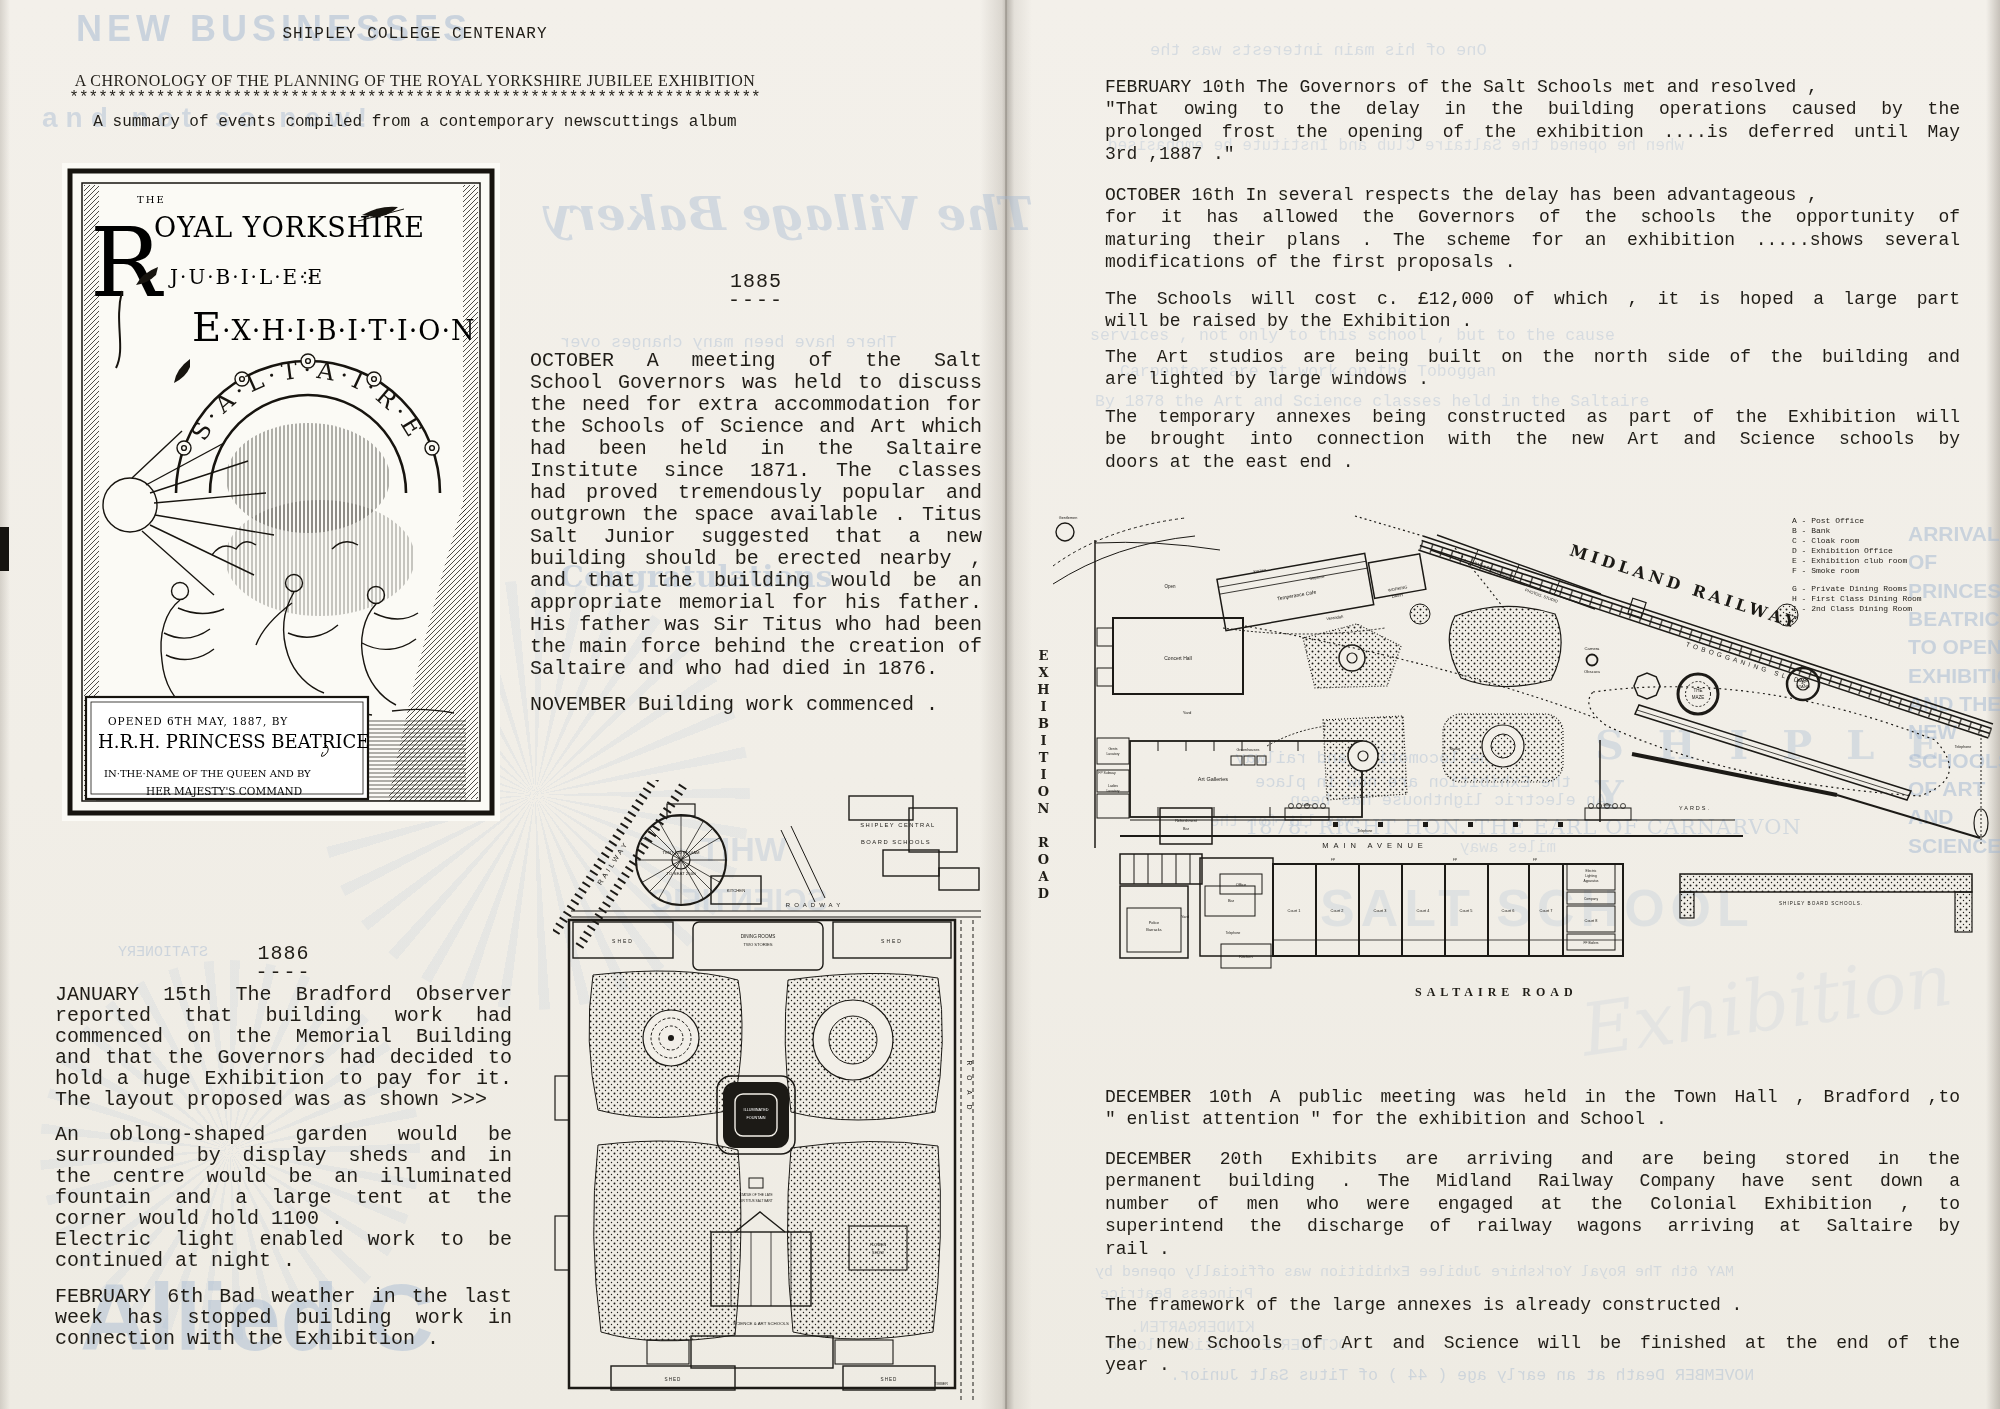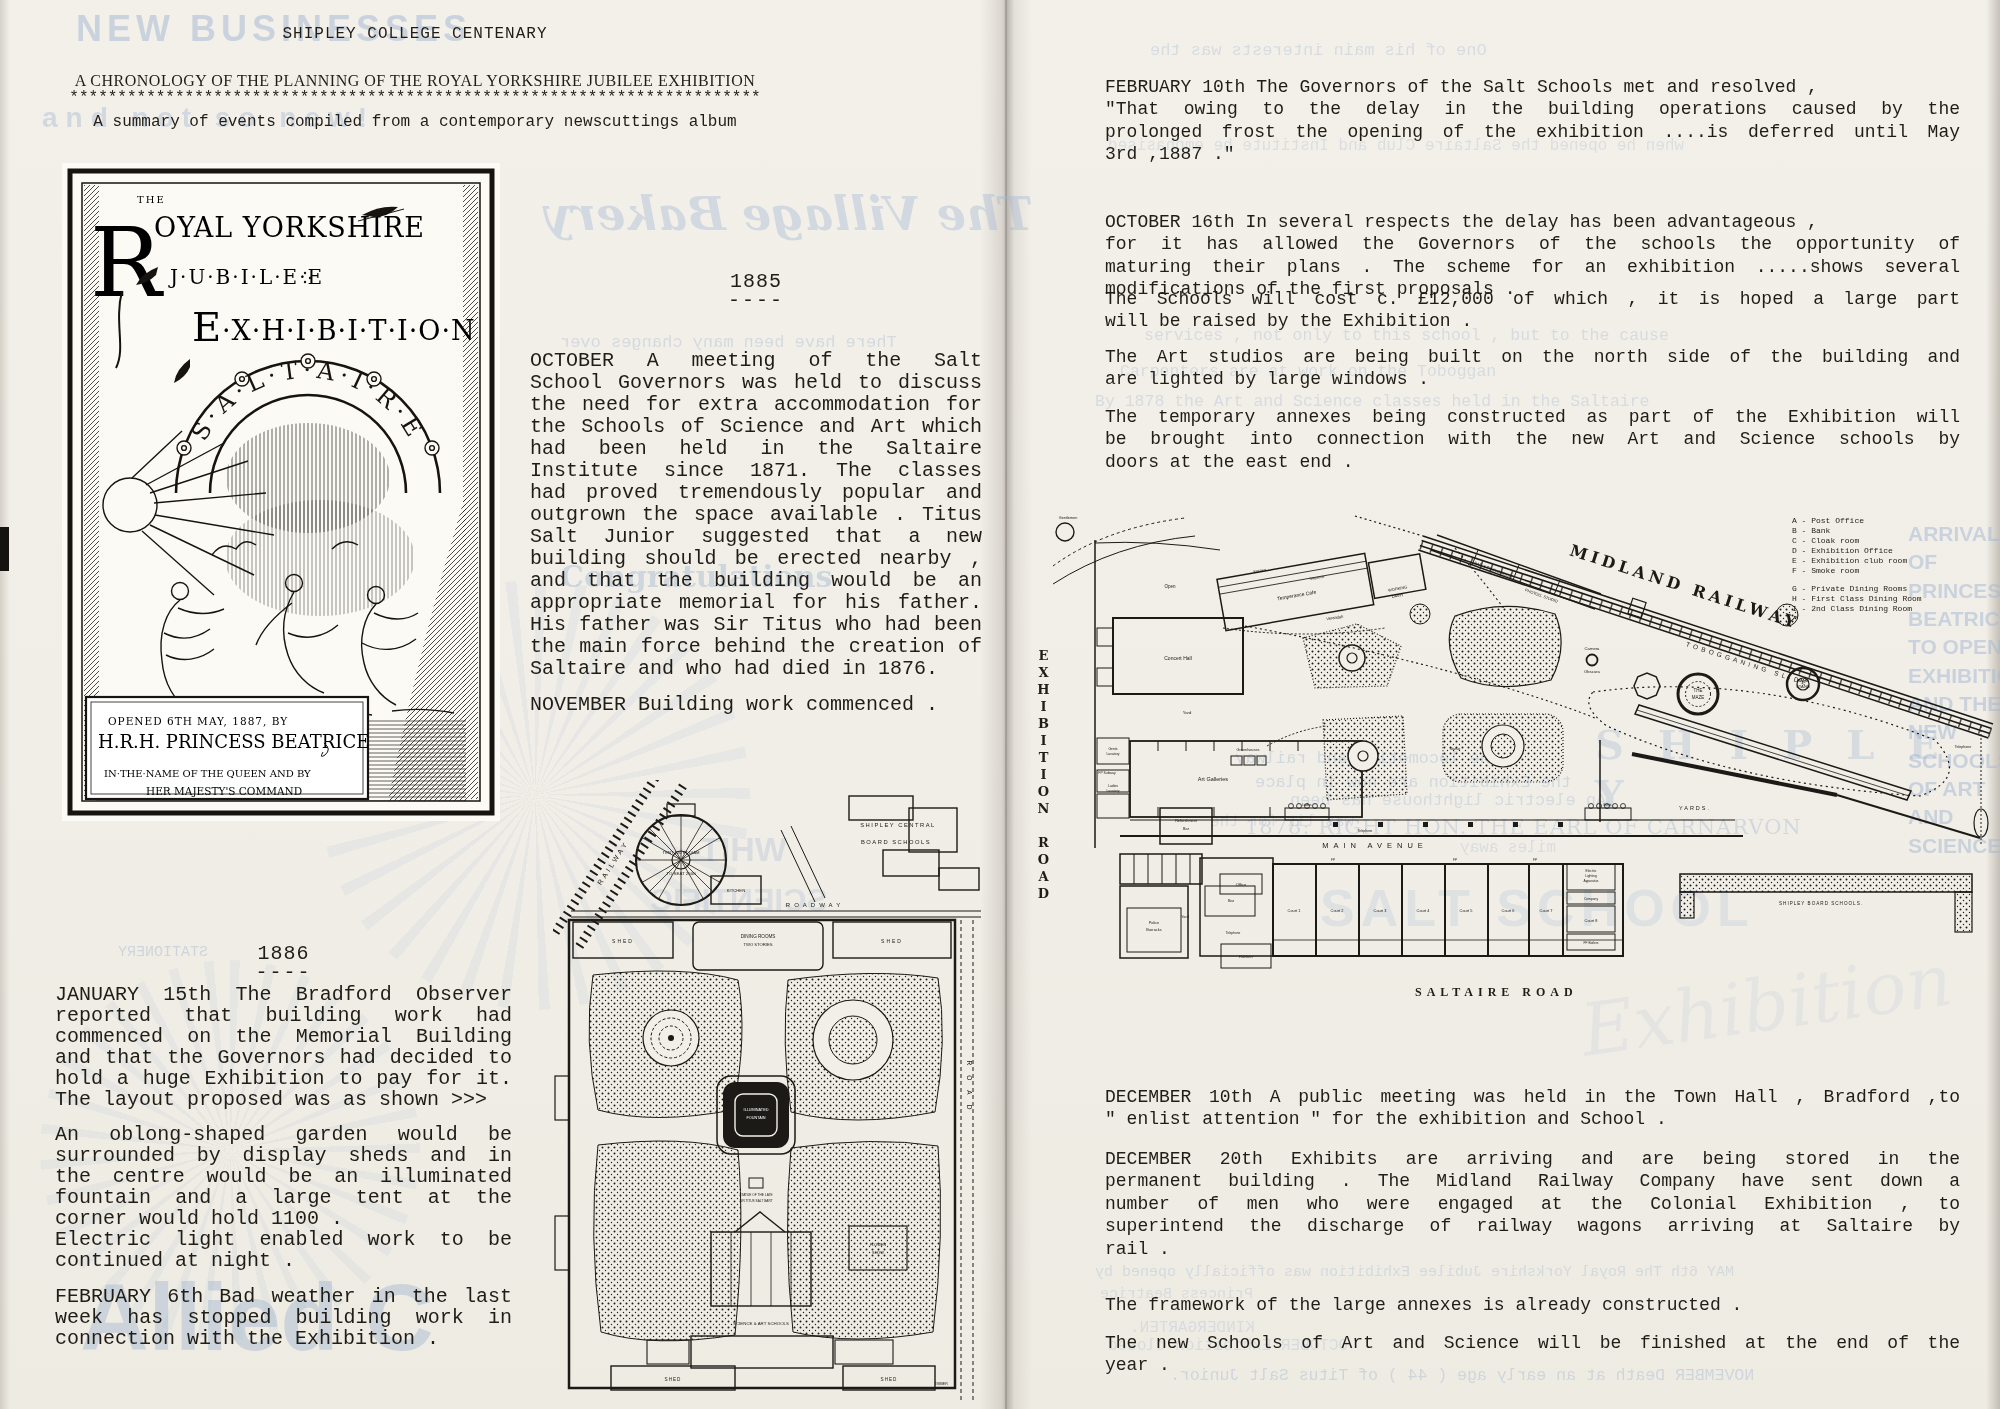--- a/index.html
+++ b/index.html
@@ -54,21 +54,21 @@
       <div class="ghost g-sans g-b" style="left: 42px; top: 100px; font-size: 28px; opacity: 0.42; letter-spacing: 8px;">and not so new!</div>
       <div class="ghost g-serif g-b g-i" style="left: 545px; top: 186px; font-size: 46px; opacity: 0.4; transform: scaleX(-1); display: inline-block;">The Village Bakery</div>
       <div class="ghost" style="left: 560px; top: 332px; font-size: 17px; opacity: 0.38; transform: scaleX(-1); display: inline-block;">There have been many changes over</div>
       <div class="ghost g-serif g-b" style="left: 560px; top: 558px; font-size: 30px; opacity: 0.45;">Congratulations</div>
       <div class="ghost" style="left: 118px; top: 944px; font-size: 15px; opacity: 0.45; transform: scaleX(-1); display: inline-block;">STATIONERY</div>
       <div class="ghost g-sans g-b" style="left: 700px; top: 828px; font-size: 34px; opacity: 0.3; transform: scaleX(-1); display: inline-block;">WHIT</div>
       <div class="ghost g-sans g-b" style="left: 650px; top: 880px; font-size: 32px; opacity: 0.28; transform: scaleX(-1); display: inline-block;">SCIENTIFIC</div>
       <div class="ghost g-sans g-b" style="left: 80px; top: 1258px; font-size: 95px; opacity: 0.45;">Allied C</div>
       <div class="ghost" style="left: 1150px; top: 40px; font-size: 17px; opacity: 0.35; transform: scaleX(-1); display: inline-block;">One of his main interests was the</div>
       <div class="ghost" style="left: 1108px; top: 136px; font-size: 16px; opacity: 0.3; transform: scaleX(-1); display: inline-block;">when he opened the Saltaire Club and Institute he emphasised</div>
-      <div class="ghost" style="left: 1144px; top: 326px; font-size: 16.5px; opacity: 0.35;">services , not only to this school , but to the cause</div>
+      <div class="ghost" style="left: 1090px; top: 326px; font-size: 16.5px; opacity: 0.35;">services , not only to this school , but to the cause</div>
       <div class="ghost" style="left: 1120px; top: 362px; font-size: 16.5px; opacity: 0.35;">Carpenters are at work on the Toboggan</div>
       <div class="ghost" style="left: 1095px; top: 392px; font-size: 16.5px; opacity: 0.35;">By 1878 the Art and Science classes held in the Saltaire</div>
       <div class="ghost g-sans g-b" style="left: 1908px; top: 520px; font-size: 21px; opacity: 0.5; line-height: 1.35;">ARRIVAL OF
 PRINCESS
 BEATRICE
 TO OPEN
 EXHIBITION
 AND THE
 NEW SCHOOLS
 OF ART AND
@@ -366,21 +366,21 @@
         </g>
     </svg>
   </div>
 
   <div class="tw rcol print" style="top:76px;">
       <div class="ln p">FEBRUARY 10th The Governors of the Salt Schools met and resolved ,</div>
       <div class="ln j">"That owing to the delay in the building operations caused by the</div>
       <div class="ln j">prolonged frost the opening of the exhibition ....is deferred until May</div>
       <div class="ln p">3rd ,1887 ."</div>
     </div>
-  <div class="tw rcol print" style="top:184px;margin-top:27px;">
+  <div class="tw rcol print" style="top:184px;">
       <div class="ln p">OCTOBER 16th In several respects the delay has been advantageous ,</div>
       <div class="ln j">for it has allowed the Governors of the schools the opportunity of</div>
       <div class="ln j">maturing their plans . The scheme for an exhibition .....shows several</div>
       <div class="ln p">modifications of the first proposals .</div>
     </div>
   <div class="tw rcol print" style="top:288px;">
       <div class="ln j">The Schools will cost c. £12,000 of which , it is hoped a large part</div>
       <div class="ln p">will be raised by the Exhibition .</div>
     </div>
   <div class="tw rcol print" style="top:346px;">

